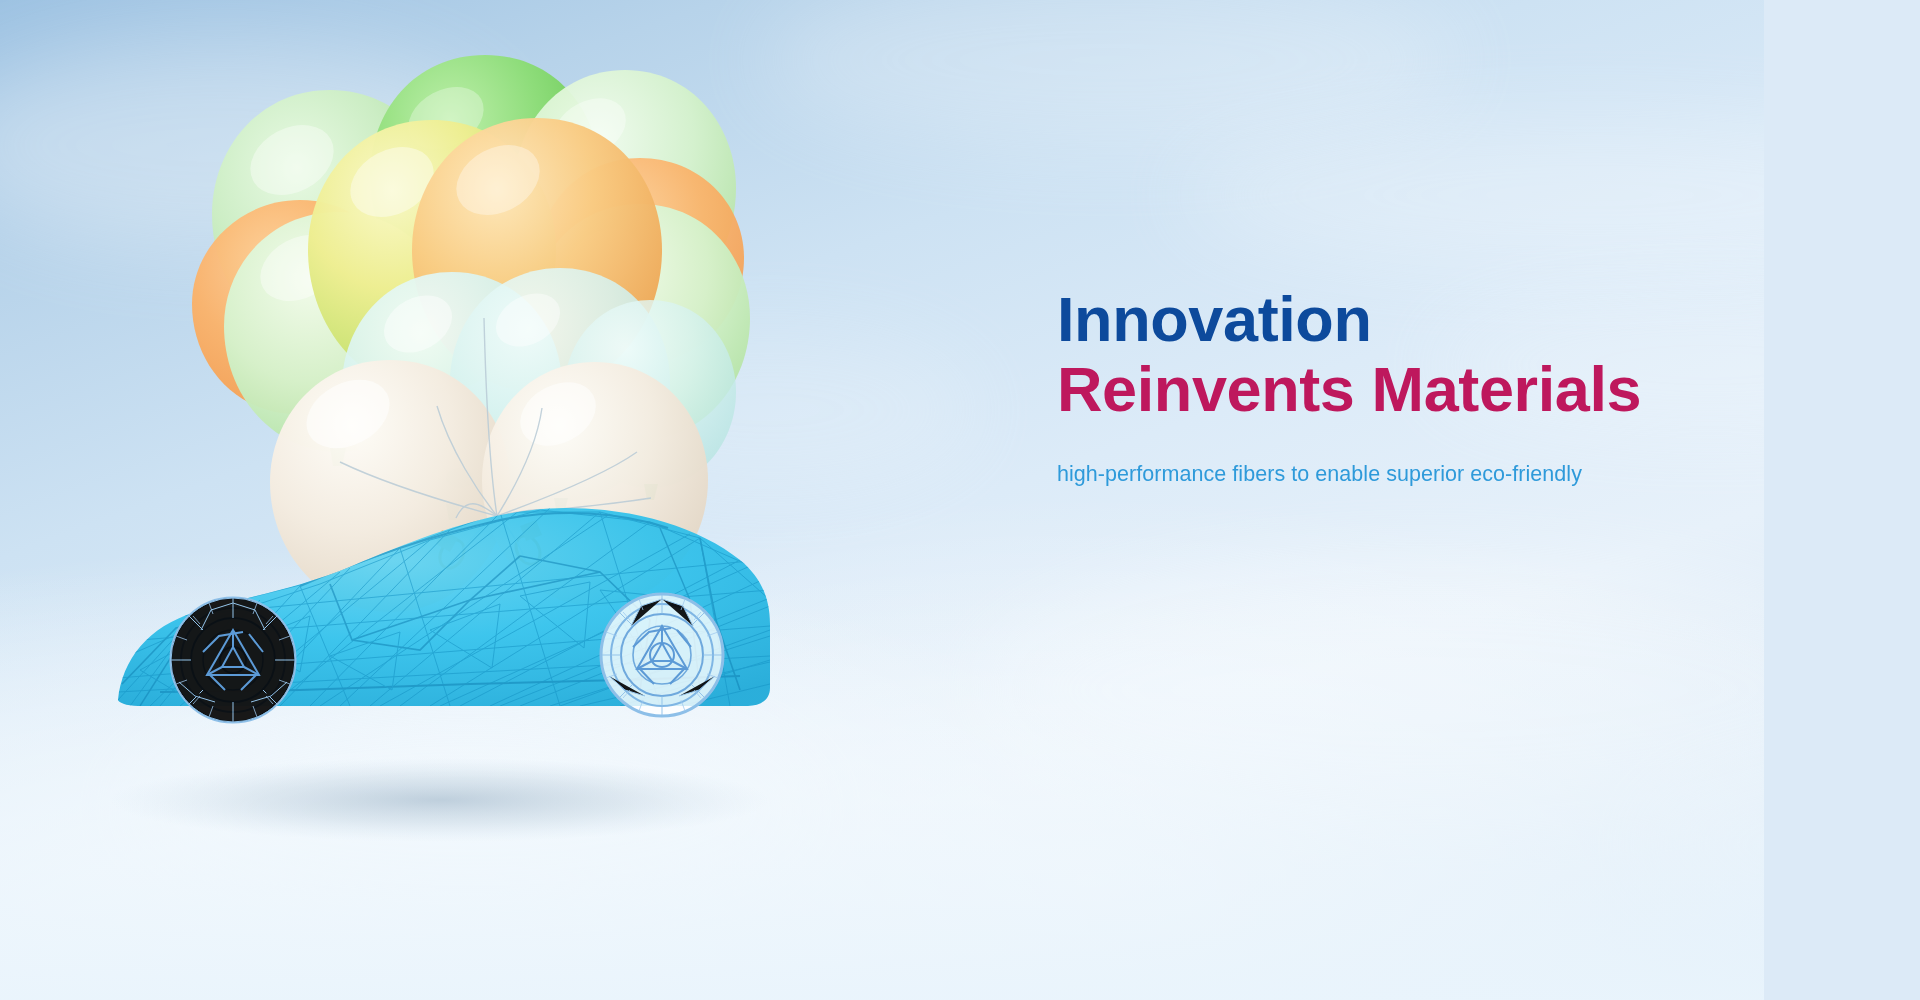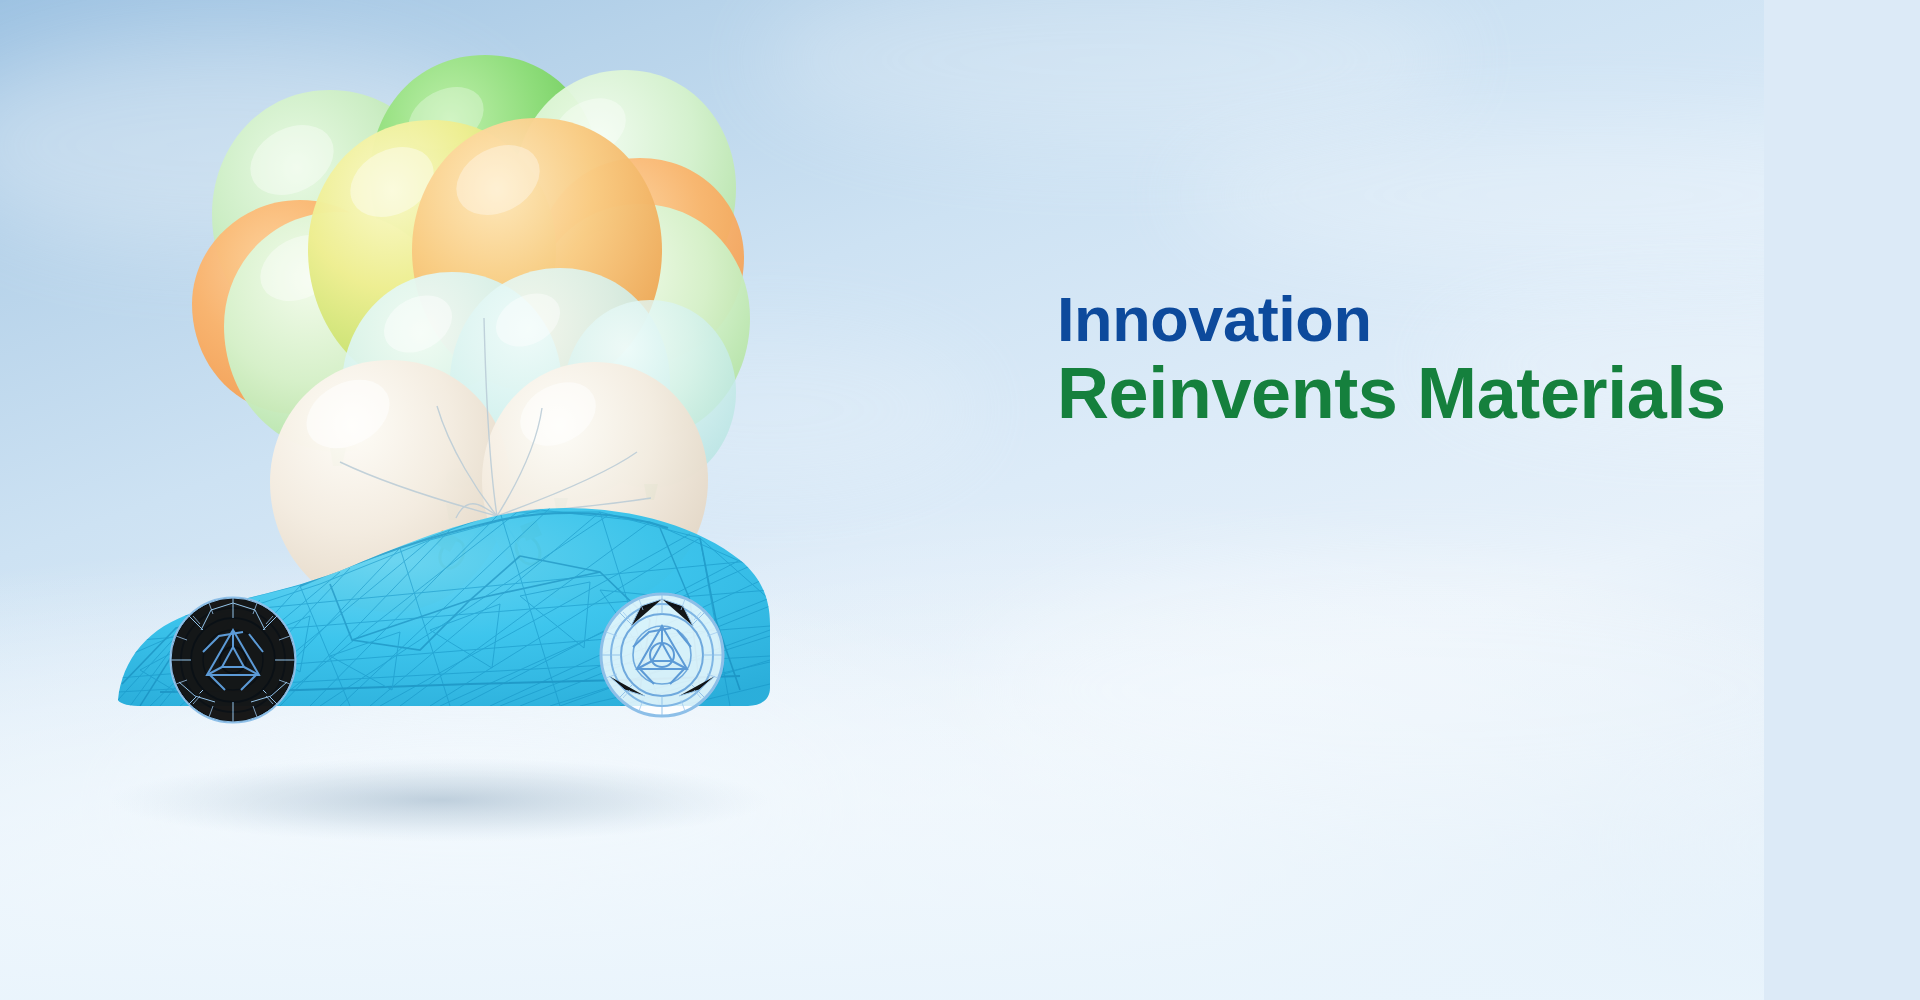--- a/index.html
+++ b/index.html
@@ -30,21 +30,21 @@
     background:linear-gradient(to top, rgba(233,244,252,.95), rgba(233,244,252,0));}
 
   
   #art{position:absolute;left:0;top:0;width:820px;height:1000px;}
   #art svg{position:absolute;left:0;top:0;}
 
   
   #copy{position:absolute;left:1057px;top:285px;width:760px;}
   .h-line{font-weight:bold;letter-spacing:-.4px;line-height:1.08;white-space:nowrap;}
   .h1{font-size:63px;color:#0d4a9c;}
-  .h2{font-size:72px;color:#15803d;margin-top:2px;}
+  .h2{font-size:63px;color:#be185d;margin-top:2px;}
   .sub{margin-top:38px;font-size:21.5px;line-height:1.30;color:#2e9ada;
        font-weight:400;letter-spacing:.05px;}
   .sub div{white-space:nowrap;}
 </style>
 </head>
 <body>
 
 <div id="stage">
 
   <div class="sky"></div>
@@ -317,16 +317,17 @@
           </g>
         </g>
       </g>
     </svg>
   </div>
 
   <div id="copy">
     <div class="h-line h1">Innovation</div>
     <div class="h-line h2">Reinvents Materials</div>
     <div class="sub">
+      <div>high-performance fibers to enable superior eco-friendly</div>
     </div>
   </div>
 
 </div>
 
 </body></html>

